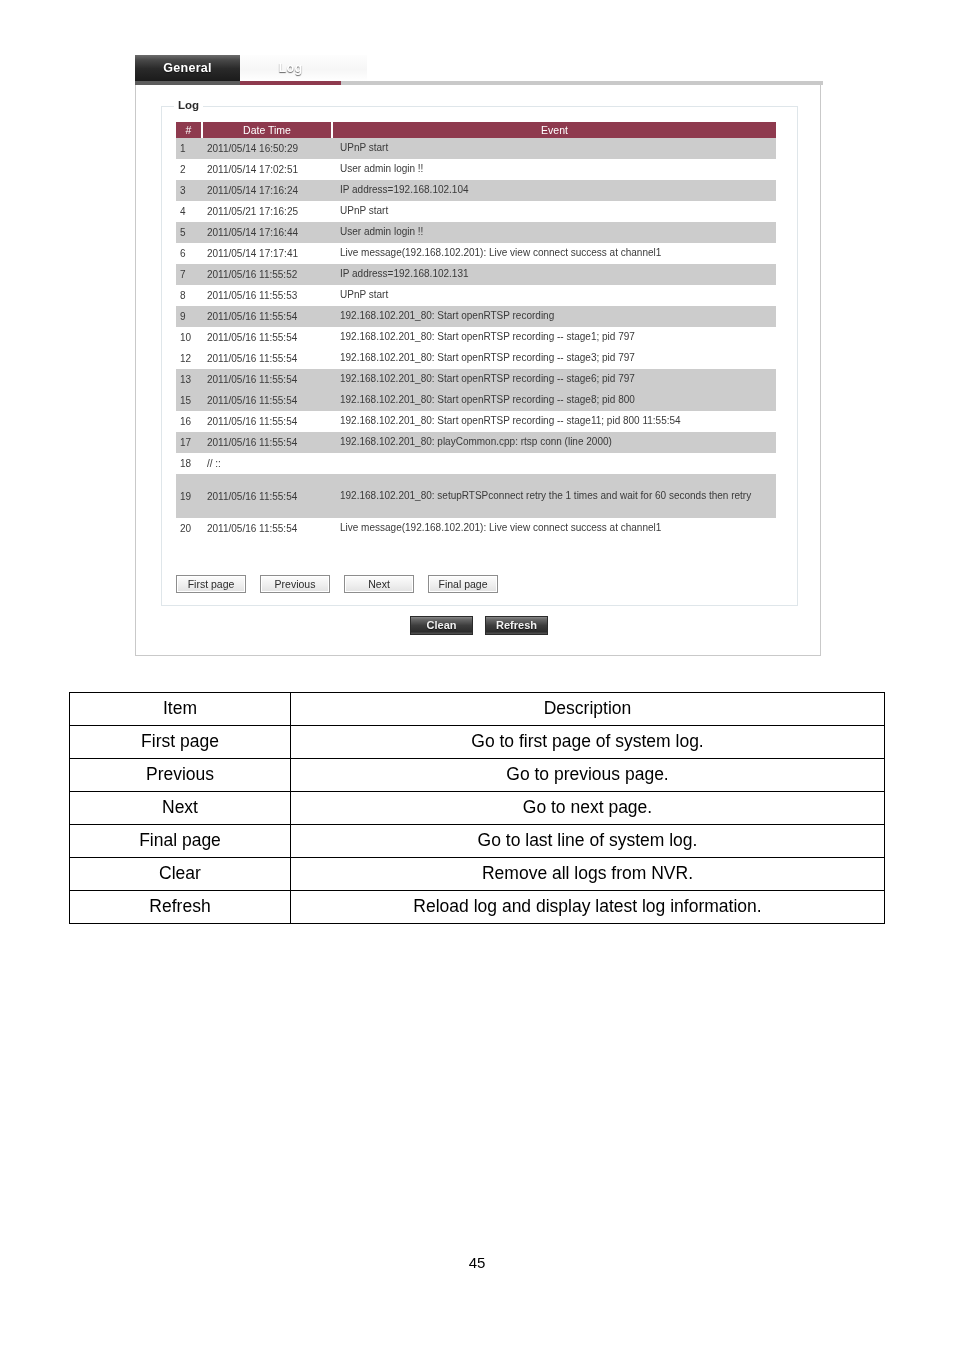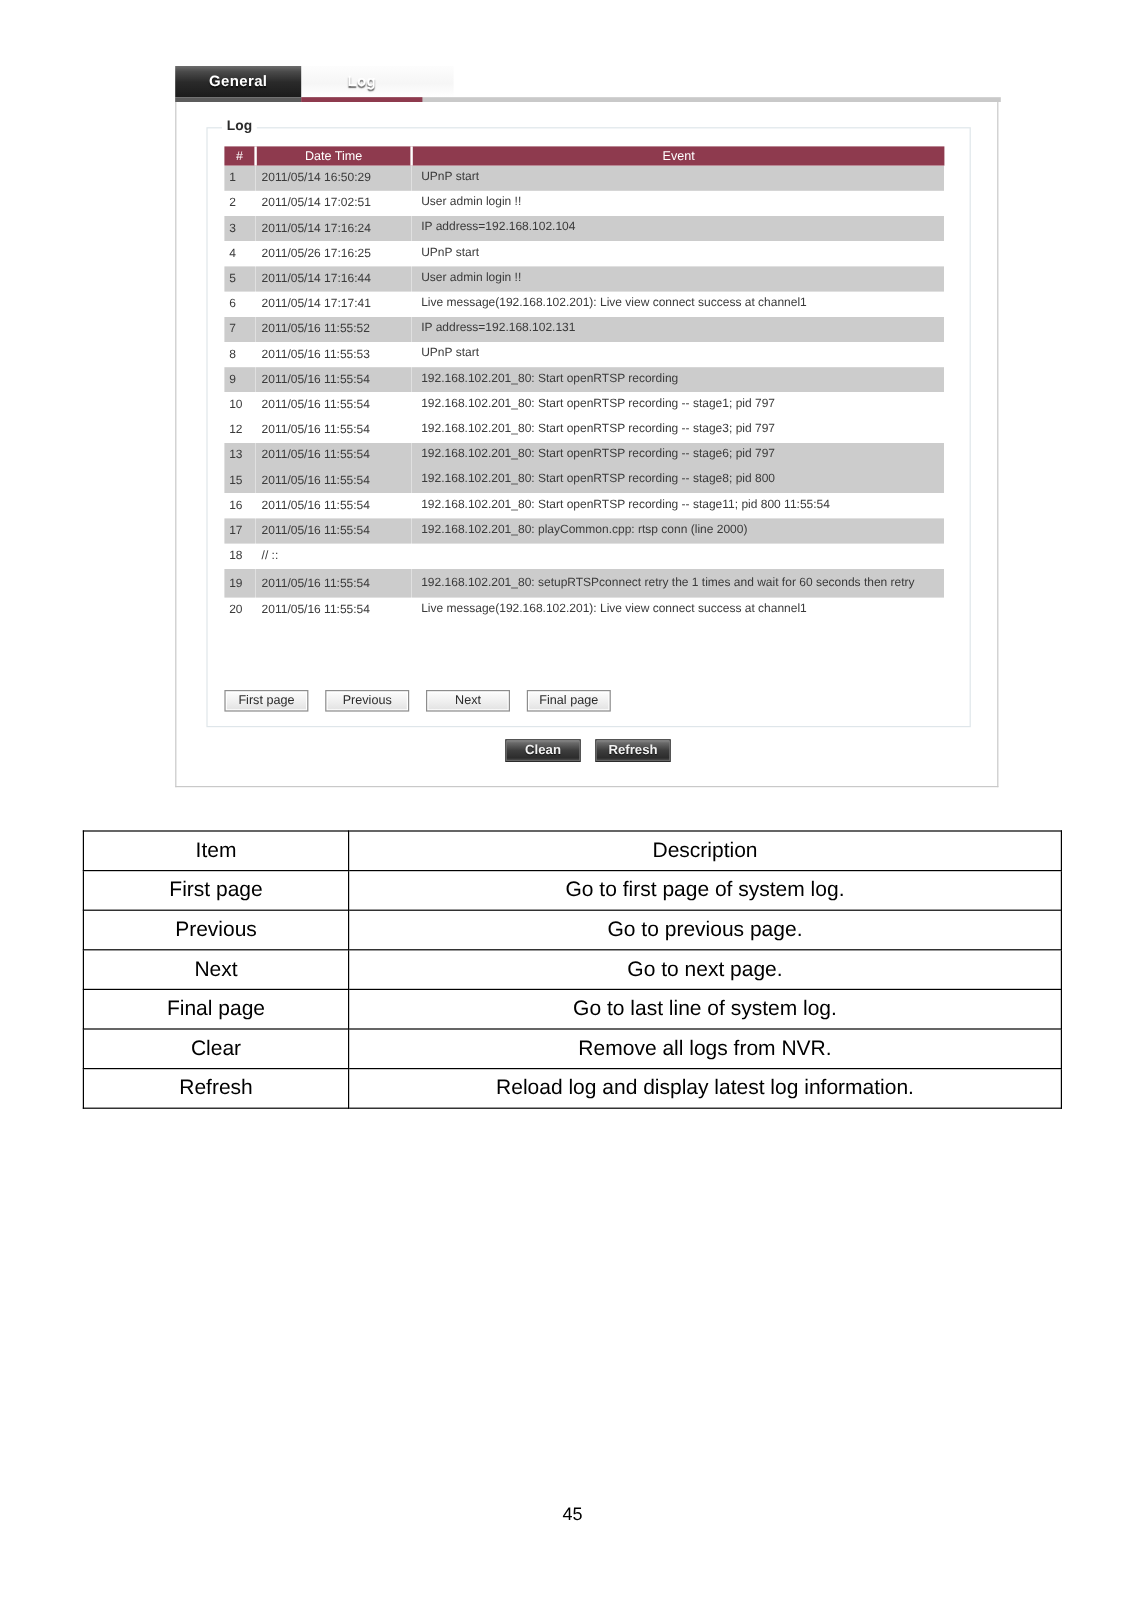--- a/index.html
+++ b/index.html
@@ -12,21 +12,21 @@
     height: 1351px;
     position: relative;
     font-family: "Liberation Sans", sans-serif;
     color: #000;
     overflow: hidden;
   }
 
   
   #screenshot {
     position: absolute;
-    left: 146px;
+    left: 135px;
     top: 55px;
     width: 688px;
     height: 603px;
     padding-left: 29px;
   }
 
   
   .tabstrip {
     position: absolute;
     left: 0;
@@ -142,21 +142,21 @@
     height: 21px;
     vertical-align: middle;
     white-space: nowrap;
     overflow: hidden;
   }
   .log-table tr.odd td { background: #cccccc; }
   .log-table tr.even td { background: #ffffff; }
   .log-table td.c-num  { width: 26px; padding-left: 4px; }
   .log-table td.c-date { width: 130px; }
   .log-table td.c-evt  { padding-left: 8px; white-space: normal; line-height: 1.25; }
-  .log-table tr.tall td { height: 24px; }
+  .log-table tr.tall td { height: 44px; }
   .col-num  { width: 26px; }
   .col-date { width: 130px; }
   .col-evt  { width: 444px; }
 
   
   .pager {
     position: absolute;
     left: 14px;
     top: 468px;
     display: flex;
@@ -280,21 +280,21 @@
               <td class="c-date">2011/05/14 17:02:51</td>
               <td class="c-evt">User admin login !!</td>
             </tr>
           <tr class="odd">
               <td class="c-num">3</td>
               <td class="c-date">2011/05/14 17:16:24</td>
               <td class="c-evt">IP address=192.168.102.104</td>
             </tr>
           <tr class="even">
               <td class="c-num">4</td>
-              <td class="c-date">2011/05/26 17:16:25</td>
+              <td class="c-date">2011/05/21 17:16:25</td>
               <td class="c-evt">UPnP start</td>
             </tr>
           <tr class="odd">
               <td class="c-num">5</td>
               <td class="c-date">2011/05/14 17:16:44</td>
               <td class="c-evt">User admin login !!</td>
             </tr>
           <tr class="even">
               <td class="c-num">6</td>
               <td class="c-date">2011/05/14 17:17:41</td>

